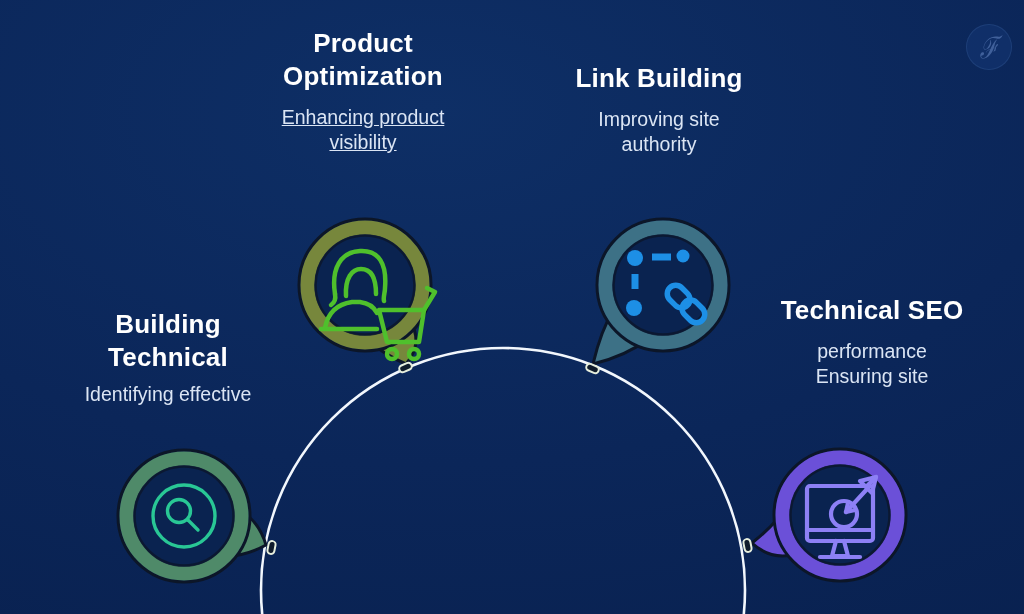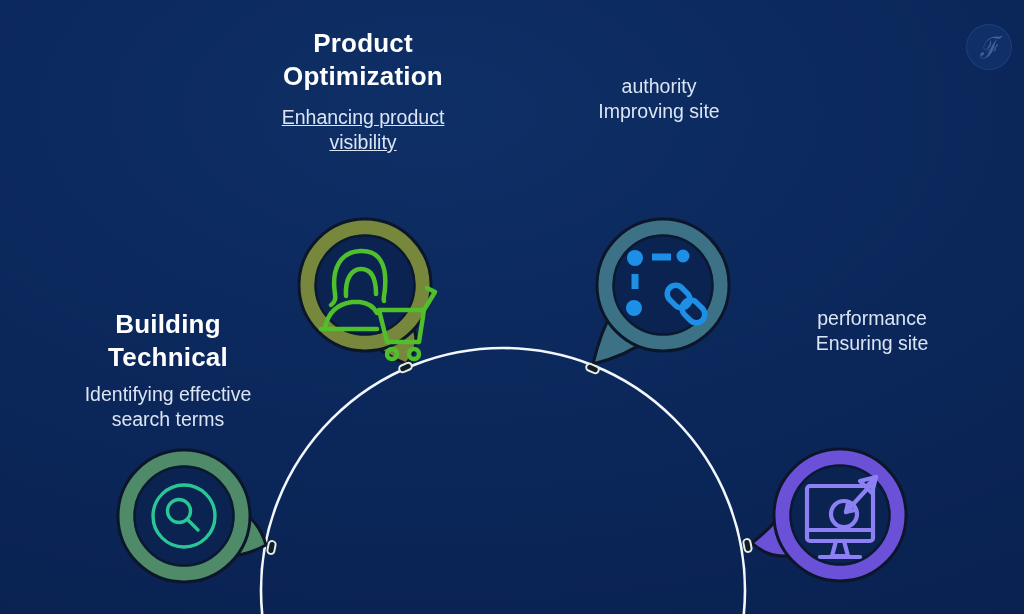--- a/index.html
+++ b/index.html
@@ -61,23 +61,26 @@
       <path d="M50,133 C53,117 63,109 77,107 L85,107 C93,108 99,112 102,118"></path>
       <path d="M46,134 L102,134"></path>
       <path d="M104,115 L149,115 L144,147 L112,147 Z"></path>
       <path d="M149,115 L160,97 L152,93"></path>
       <circle cx="117" cy="159" r="5"></circle>
       <circle cx="139" cy="159" r="5"></circle>
     </g>
   </svg>
 
   <div class="card" style="left:509px;top:62px;width:300px;">
+    <div class="heading" style="color: rgb(255, 255, 255);">
+      <span>Link Building</span>
+    </div>
     <div class="subtitle" style="color: rgb(219, 229, 244);">
+      <span>Improving site</span>
       <span>authority</span>
-      <span>Improving site</span>
     </div>
   </div>
 
   <svg class="badge" style="left:573px;top:195px;" viewBox="0 0 180 180">
     <path d="M77,143 Q53,161 20,169 Q28,135 41,114 Z" stroke-width="3" fill="#3d7186" stroke="#0c1628"></path>
     <circle cx="90" cy="90" r="66" stroke-width="3" fill="#0a2350" stroke="#0c1628"></circle>
     <circle cx="90" cy="90" r="57.5" fill="none" stroke-width="14" stroke="#3d7186"></circle>
     <circle cx="90" cy="90" r="49.5" fill="none" stroke-width="2.5" opacity="0.75" stroke="#0c1628"></circle>
     <g>
       <g stroke="none" fill="#1d8fe6">
@@ -96,37 +99,39 @@
     </g>
   </svg>
 
   <div class="card" style="left:28px;top:308px;width:280px;">
     <div class="heading" style="color: rgb(255, 255, 255);">
       <span>Building</span>
       <span>Technical</span>
     </div>
     <div class="subtitle" style="margin-top: 8px; color: rgb(219, 229, 244);">
       <span>Identifying effective</span>
-      <span>search terms</span>
     </div>
   </div>
 
   <svg class="badge" style="left:94px;top:426px;" viewBox="0 0 180 180">
     <path d="M144,82 Q165,95 172,119 Q150,131 128,130 Z" stroke-width="3" fill="#4f8a69" stroke="#0c1628"></path>
     <circle cx="90" cy="90" r="66" stroke-width="3" fill="#0a2350" stroke="#0c1628"></circle>
     <circle cx="90" cy="90" r="57.5" fill="none" stroke-width="14" stroke="#4f8a69"></circle>
     <circle cx="90" cy="90" r="49.5" fill="none" stroke-width="2.5" opacity="0.75" stroke="#0c1628"></circle>
     <g fill="none" stroke-width="3.4" stroke-linecap="round" stroke="#29c795">
       <circle cx="90" cy="90" r="31"></circle>
       <circle cx="85" cy="85" r="11.5"></circle>
       <path d="M94,94 L104,104"></path>
     </g>
   </svg>
 
   <div class="card" style="left:742px;top:294px;width:260px;">
+    <div class="heading" style="color: rgb(255, 255, 255);">
+      <span>Technical SEO</span>
+    </div>
     <div class="subtitle" style="color: rgb(219, 229, 244);">
       <span>performance</span>
       <span>Ensuring site</span>
     </div>
   </div>
 
   <svg class="badge" style="left:750px;top:425px;" viewBox="0 0 180 180">
     <path d="M50,128 Q22,137 2,118 Q26,99 36,82 Z" stroke-width="3" fill="#6b50d8" stroke="#0c1628"></path>
     <circle cx="90" cy="90" r="66" stroke-width="3" fill="#0a2350" stroke="#0c1628"></circle>
     <circle cx="90" cy="90" r="57.5" fill="none" stroke-width="14" stroke="#6b50d8"></circle>

